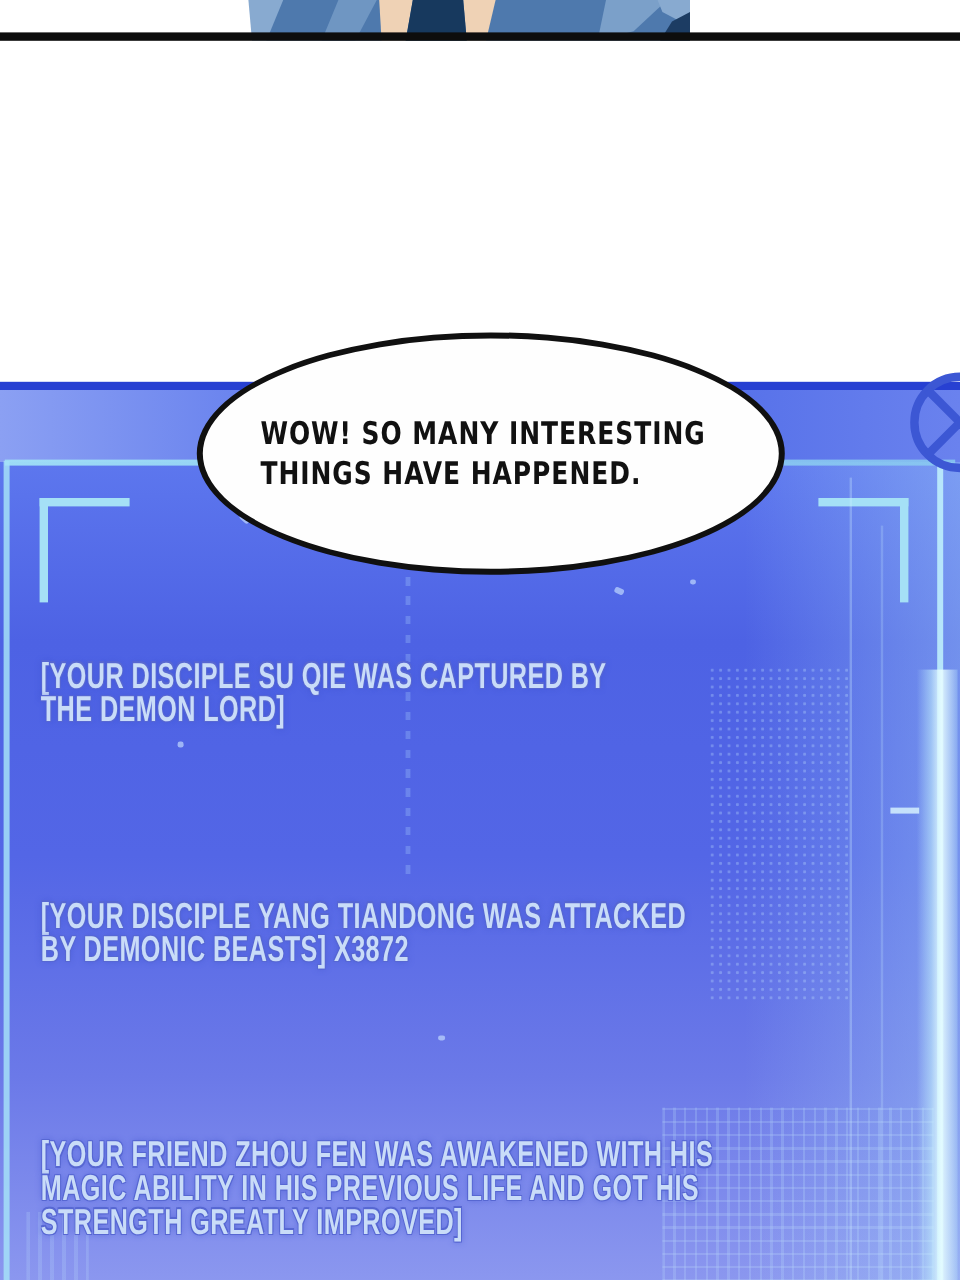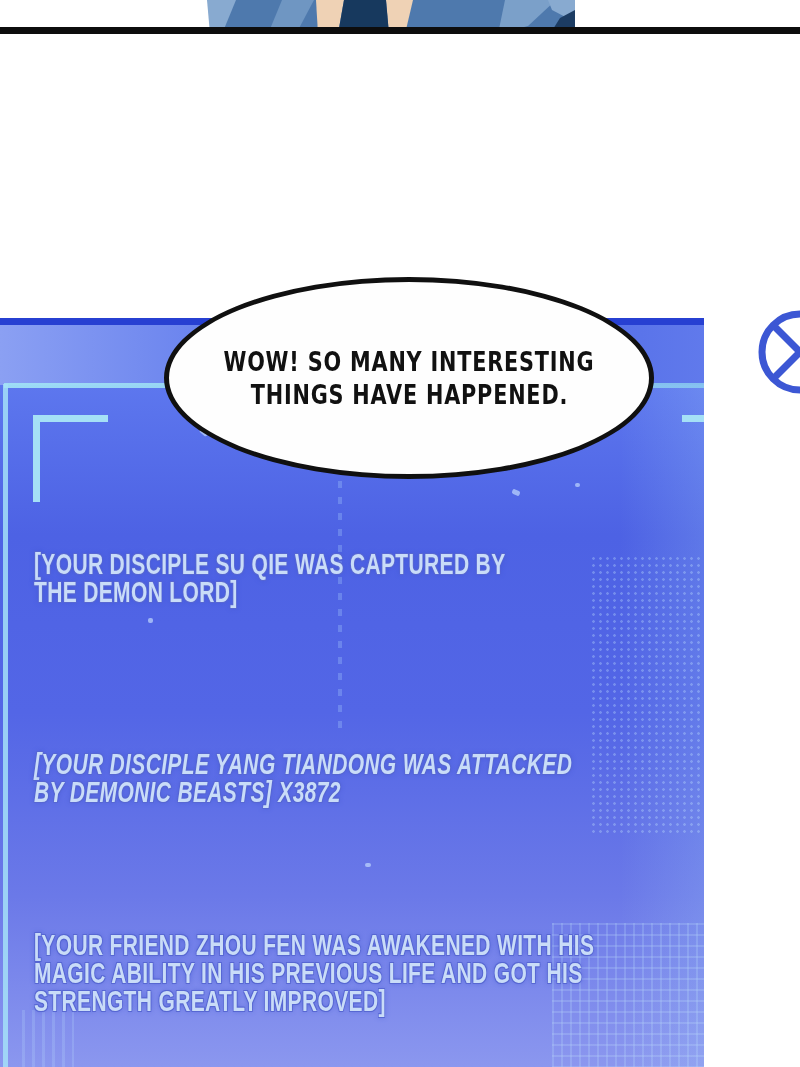--- a/index.html
+++ b/index.html
@@ -4,21 +4,21 @@
 <style>
   html,body{margin:0;padding:0;background:#ffffff;}
   #page{position:relative;width:800px;height:1067px;overflow:hidden;background:#ffffff;
         font-family:"Liberation Sans",sans-serif;}
 
   
   #char-art{position:absolute;left:0;top:0;width:800px;height:34px;}
   #panel-border-line{position:absolute;left:0;top:27px;width:800px;height:7px;background:#0d0d0d;}
 
   
-  #holo-panel{position:absolute;left:0;top:318px;width:704px;height:749px;overflow:hidden;}
+  #holo-panel{position:absolute;left:0;top:318px;width:800px;height:749px;overflow:hidden;}
   #holo-topbar{position:absolute;left:0;top:0;width:800px;height:7px;background:#2740d2;}
   #holo-header{position:absolute;left:0;top:7px;width:800px;height:60px;
       background:linear-gradient(90deg,#8ba0f3 0%,#5d78ec 35%,#4a66e6 60%,#6a82ee 100%);}
   #holo-separator{position:absolute;left:4px;top:65px;width:792px;height:5px;
       background:linear-gradient(90deg,rgba(160,224,246,.95),rgba(140,210,240,.75));}
   #holo-body{position:absolute;left:0;top:67px;width:800px;height:682px;
       background:linear-gradient(180deg,#5d77ee 0%,#4d62e4 22%,#5366e6 48%,#6b79e8 75%,#8b97ef 100%);}
   #holo-body-rightlight{position:absolute;left:620px;top:67px;width:180px;height:682px;
       background:linear-gradient(90deg,rgba(180,210,250,0),rgba(170,215,250,.40));}
   .edge-line{position:absolute;width:5px;background:rgba(165,225,248,.85);}
@@ -48,33 +48,33 @@
   #tex-noise-bl{left:22px;top:692px;width:52px;height:57px;opacity:.5;
       background:repeating-linear-gradient(90deg,rgba(200,240,255,.35) 0 3px,transparent 3px 10px);}
   .speck{position:absolute;background:rgba(200,225,255,.65);border-radius:2px;}
 
   
   #crossed-circle{position:absolute;left:752px;top:306px;width:96px;height:96px;}
 
   
   #speech-bubble{position:absolute;left:164px;top:277px;width:490px;height:202px;
       background:#fefefe;border:5px solid #101010;border-radius:50%;box-sizing:border-box;
-      display:flex;flex-direction:column;align-items:center;justify-content:center;gap:3px;}
+      display:flex;flex-direction:column;justify-content:center;gap:3px;}
   .bubble-line{font-family:"DejaVu Sans",sans-serif;font-weight:bold;font-size:26px;
       color:#111;letter-spacing:1px;white-space:nowrap;transform:scaleX(.8);}
 
   
   .sys-msg{position:absolute;left:34px;width:760px;}
   .sys-line{font-weight:bold;font-size:30px;line-height:28px;white-space:nowrap;
       color:#c9dcf8;letter-spacing:.5px;
       transform:scaleX(.70);transform-origin:0 0;
       text-shadow:1px 1px 0 #5767d2,-1px 1px 0 #5767d2,1px -1px 0 #5767d2,-1px -1px 0 #5767d2,
                   0 0 6px rgba(60,80,205,.65);}
   .sys-line.indent{margin-left:12px;}
-  #msg-0{top:232px;} #msg-1{top:326px;} #msg-2{top:432px;font-style:italic;} #msg-3{top:527px;} #msg-4{top:613px;}
+  #msg-0{top:232px;} #msg-1{top:326px;} #msg-2{top:432px;} #msg-3{top:527px;} #msg-4{top:631px;}
 </style>
 </head>
 <body>
 
 <div id="page">
 
   <svg id="char-art" viewBox="0 0 800 34">
     <polygon points="210,0 575,0 575,34 222,34" fill="#4e79ad"></polygon>
     <polygon points="207,0 236,0 222,34 210,34" fill="#88aad0"></polygon>
     <polygon points="282,0 314,0 296,34 268,34" fill="#6f96c2"></polygon>

